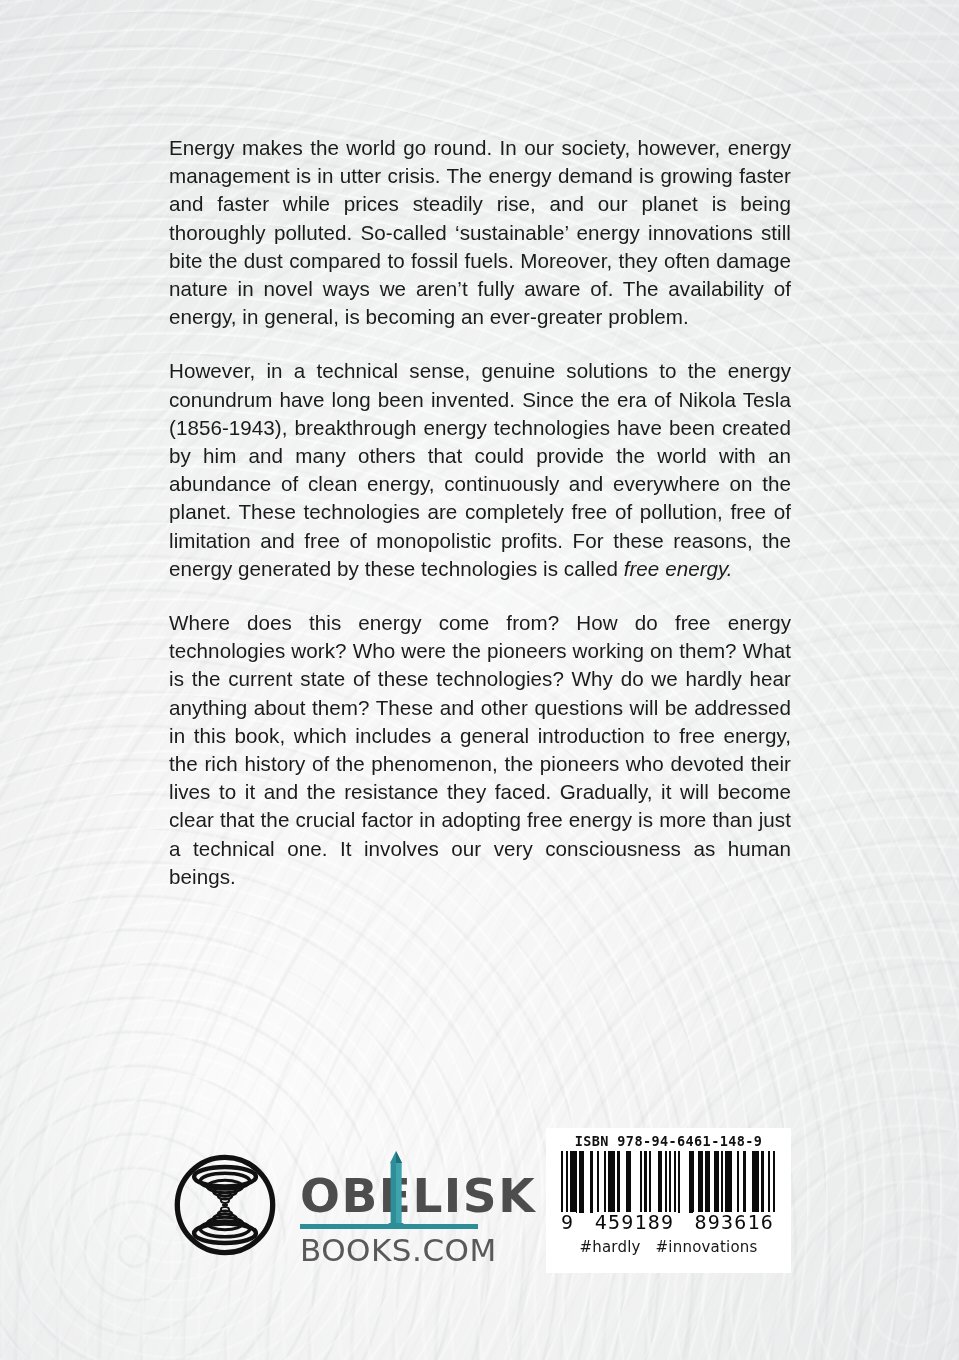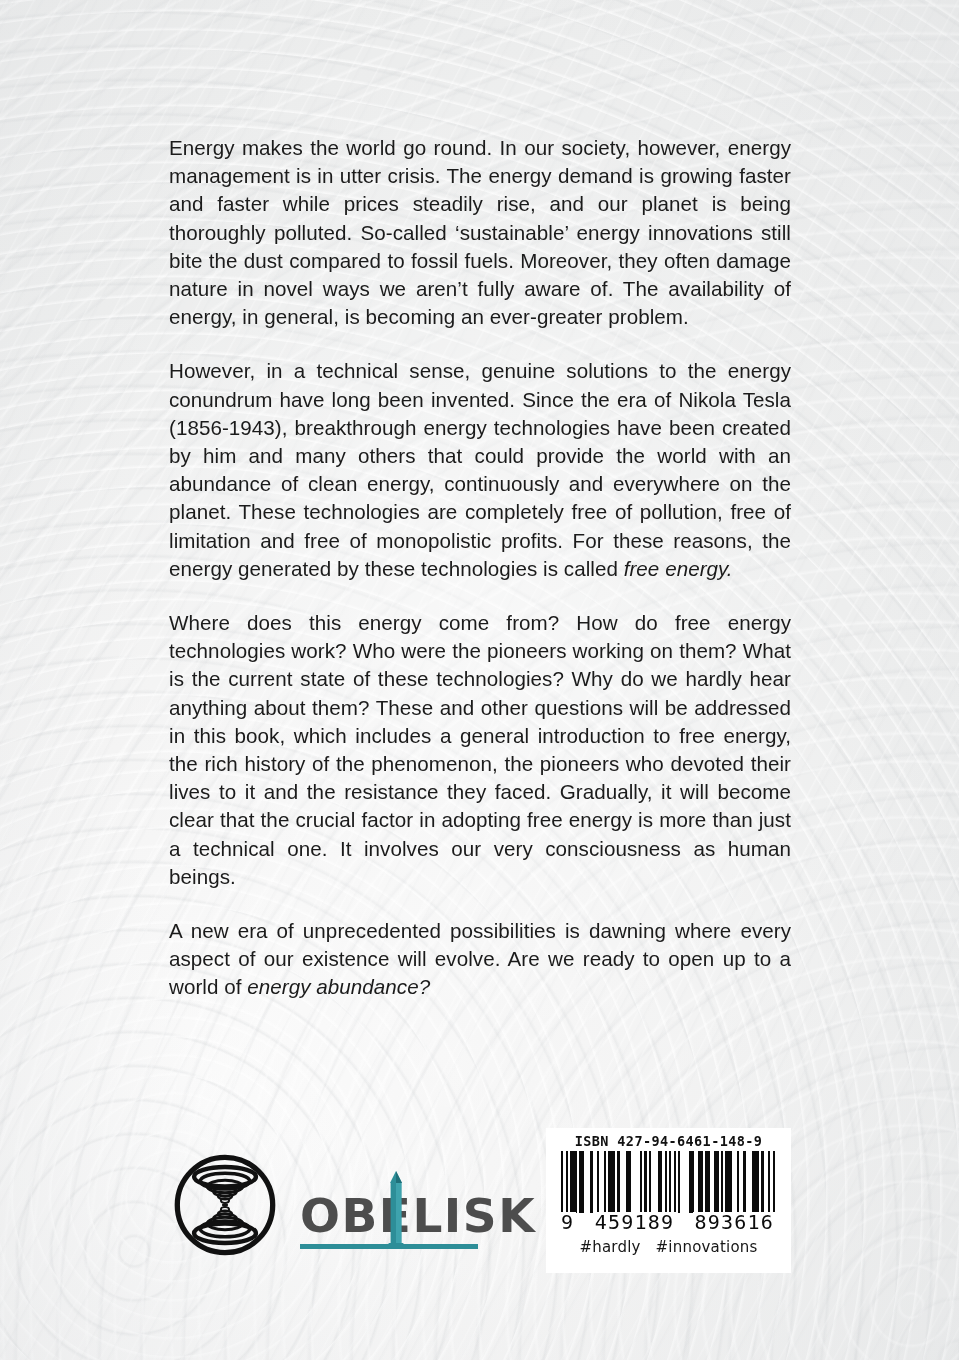--- a/index.html
+++ b/index.html
@@ -250,21 +250,20 @@
   <div class="bg-texture bg-streaks"></div>
   <div class="bg-texture bg-vignette"></div>
 
   <div class="blurb">
     <p>Energy makes the world go round. In our society, however, energy management is in utter crisis. The energy demand is growing faster and faster while prices steadily rise, and our planet is being thoroughly polluted. So-called ‘sustainable’ energy innovations still bite the dust compared to fossil fuels. Moreover, they often damage nature in novel ways we aren’t fully aware of. The availability of energy, in general, is becoming an ever-greater problem.</p>
 
     <p><span>However, in a technical sense, genuine solutions to the energy conundrum have long been invented. Since the era of Nikola Tesla (1856-1943), breakthrough energy technologies have been created by him and many others that could provide the world with an abundance of clean energy, continuously and everywhere on the planet. These technologies are completely free of pollution, free of limitation and free of monopolistic profits. For these reasons, the energy generated by these technologies is called </span><em>free energy.</em></p>
 
     <p>Where does this energy come from? How do free energy technologies work? Who were the pioneers working on them? What is the current state of these technologies? Why do we hardly hear anything about them? These and other questions will be addressed in this book, which includes a general introduction to free energy, the rich history of the phenomenon, the pioneers who devoted their lives to it and the resistance they faced. Gradually, it will become clear that the crucial factor in adopting free energy is more than just a technical one. It involves our very consciousness as human beings.</p>
 
-    <p><span>A new era of unprecedented possibilities is dawning where every aspect of our existence will evolve. Are we ready to open up to a world of </span><em>energy abundance?</em></p>
   </div>
 
   <div class="footer">
 
     <div class="publisher">
 
       <svg class="vortex-mark" viewBox="0 0 120 120">
         <circle cx="60" cy="60" r="54" fill="none" stroke="#111" stroke-width="6"></circle>
 
         <ellipse cx="60" cy="28" rx="35" ry="11" fill="none" stroke="#111" stroke-width="5"></ellipse>
@@ -290,25 +289,26 @@
 
           <svg class="obelisk-glyph" viewBox="0 0 20 78">
             <polygon points="10,0 16,12 4,12" fill="#2d8e98"></polygon>
             <polygon points="10,0 16,12 10,12" fill="#1f6f79"></polygon>
             <rect x="4.6" y="12" width="10.8" height="60" fill="#2d8e98"></rect>
             <rect x="10" y="12" width="5.4" height="60" fill="#3ea3ad"></rect>
             <rect x="2.6" y="72" width="14.8" height="6" fill="#2d8e98"></rect>
           </svg>
         </div>
         <div class="teal-rule"></div>
+        <div class="wordmark-bottom">BOOKS.COM</div>
       </div>
     </div>
 
     <div class="barcode-panel">
-      <div class="isbn-line">ISBN  427-94-6461-148-9</div>
+      <div class="isbn-line">ISBN  978-94-6461-148-9</div>
 
       <div class="barcode-wrap">
         <div class="barcode-bars" id="bars">
             <div class="bar tall" style="width: 2.26316px;"></div>
             <div class="bar gap tall" style="width: 2.26316px;"></div>
             <div class="bar tall" style="width: 2.26316px;"></div>
             <div class="bar gap" style="width: 2.26316px;"></div>
             <div class="bar" style="width: 2.26316px;"></div>
             <div class="bar" style="width: 2.26316px;"></div>
             <div class="bar" style="width: 2.26316px;"></div>

